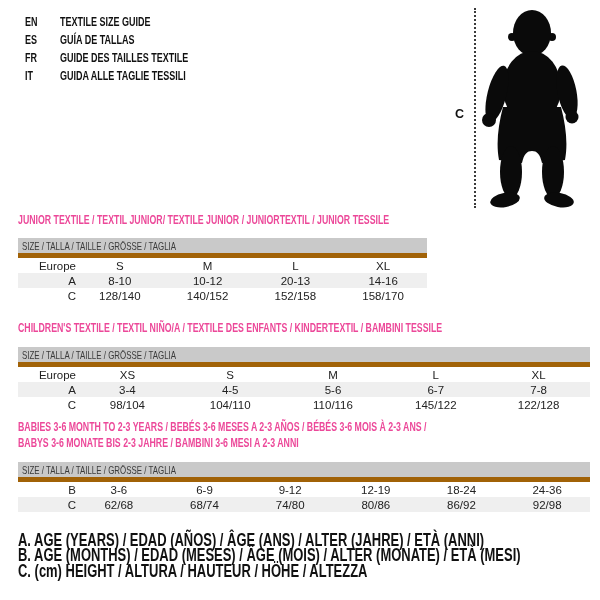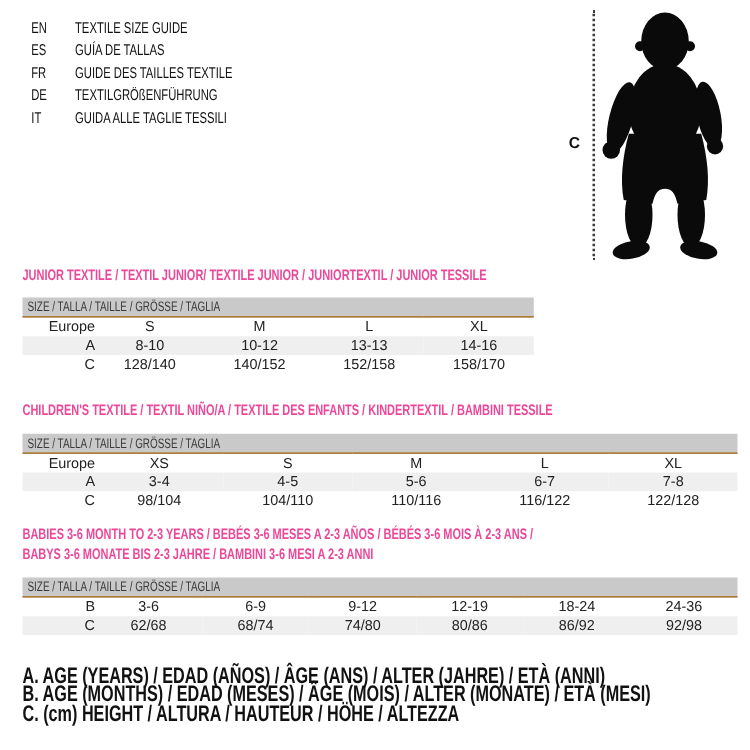--- a/index.html
+++ b/index.html
@@ -4,41 +4,41 @@
 <style>
   html,body { margin:0; padding:0; background:#fff; }
   .page {
     position:relative; width:600px; height:600px; background:#ffffff;
     font-family:"Liberation Sans","DejaVu Sans",sans-serif; color:#1a1a1a; overflow:hidden;
   }
   .cond { display:inline-block; transform:scaleX(0.72); transform-origin:0 50%; white-space:nowrap; }
 
   
   .lang-list { position:absolute; left:25px; top:13px; }
-  .lang-row { display:flex; height:18px; align-items:center; font-weight:normal; font-size:12.5px; color:#111; }
+  .lang-row { display:flex; height:18px; align-items:center; font-weight:bold; font-size:12.5px; color:#111; }
   .lang-code { width:35px; }
 
   
   .height-line { position:absolute; left:474px; top:8px; height:200px; width:0; border-left:2px dotted #3a3a3a; }
   .height-label { position:absolute; left:455px; top:107px; font-weight:bold; font-size:12.5px; color:#111; }
   .baby-svg { position:absolute; left:478px; top:4px; }
 
   
   .sec-title { position:absolute; left:18px; font-weight:bold; font-size:12.2px; color:#ec4899; line-height:15.5px; }
   #junior-title { top:213px; }
   #children-title { top:321px; }
   #babies-title { top:420px; }
 
   
   .size-table { position:absolute; left:18px; border-collapse:collapse; table-layout:fixed; font-size:11.5px; color:#222; }
   #junior-table { top:238px; width:409px; }
   #children-table { top:347px; width:572px; }
   #babies-table { top:462px; width:572px; }
   .size-table th.bar {
-    background:#c9c9c9; border-bottom:1px solid #a16207; height:15px;
+    background:#c9c9c9; border-bottom:5px solid #a16207; height:15px;
     font-weight:normal; text-align:left; padding:0 0 0 4px; font-size:11px; color:#3a3a3a;
   }
   .size-table td { height:15px; padding:0; text-align:center; font-weight:normal; }
   .size-table td.rowlabel { text-align:right; padding-left:4px; }
   .size-table col.first { width:58px; }
   .size-table tr.stripe td { background:#efefef; }
 
   
   .legend { position:absolute; left:18px; top:533px; font-weight:bold; font-size:18px; color:#111; }
   .legend div { height:15.3px; line-height:15.3px; }
@@ -53,24 +53,20 @@
       <span class="lang-code"><span class="cond">EN</span></span>
       <span class="cond">TEXTILE SIZE GUIDE</span>
     </div>
     <div class="lang-row">
       <span class="lang-code"><span class="cond">ES</span></span>
       <span class="cond">GUÍA DE TALLAS</span>
     </div>
     <div class="lang-row">
       <span class="lang-code"><span class="cond">FR</span></span>
       <span class="cond">GUIDE DES TAILLES TEXTILE</span>
-    </div>
-    <div class="lang-row">
-      <span class="lang-code"><span class="cond">DE</span></span>
-      <span class="cond">TEXTILGRÖßENFÜHRUNG</span>
     </div>
     <div class="lang-row">
       <span class="lang-code"><span class="cond">IT</span></span>
       <span class="cond">GUIDA ALLE TAGLIE TESSILI</span>
     </div>
   </div>
 
   <div class="height-line"></div>
   <div class="height-label">C</div>
   <svg class="baby-svg" width="118" height="206" viewBox="0 0 118 206">
@@ -110,21 +106,21 @@
       <td class="rowlabel">Europe</td>
       <td>S</td>
       <td>M</td>
       <td>L</td>
       <td>XL</td>
     </tr>
     <tr class="stripe">
       <td class="rowlabel">A</td>
       <td>8-10</td>
       <td>10-12</td>
-      <td>13-13</td>
+      <td>20-13</td>
       <td>14-16</td>
     </tr>
     <tr>
       <td class="rowlabel">C</td>
       <td>128/140</td>
       <td>140/152</td>
       <td>152/158</td>
       <td>158/170</td>
     </tr>
   </tbody>
@@ -160,21 +156,21 @@
       <td>4-5</td>
       <td>5-6</td>
       <td>6-7</td>
       <td>7-8</td>
     </tr>
     <tr>
       <td class="rowlabel">C</td>
       <td>98/104</td>
       <td>104/110</td>
       <td>110/116</td>
-      <td>116/122</td>
+      <td>145/122</td>
       <td>122/128</td>
     </tr>
   </tbody>
     </table>
 
   <div class="sec-title" id="babies-title">
     <span class="cond">BABIES 3-6 MONTH TO 2-3 YEARS / BEBÉS 3-6 MESES A 2-3 AÑOS / BÉBÉS 3-6 MOIS À 2-3 ANS /</span><br>
     <span class="cond">BABYS 3-6 MONATE BIS 2-3 JAHRE / BAMBINI 3-6 MESI A 2-3 ANNI</span>
   </div>
   <table class="size-table" id="babies-table">

